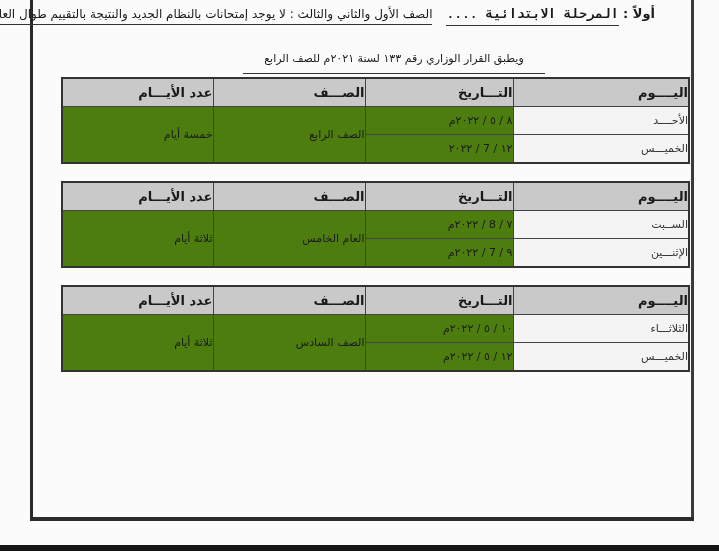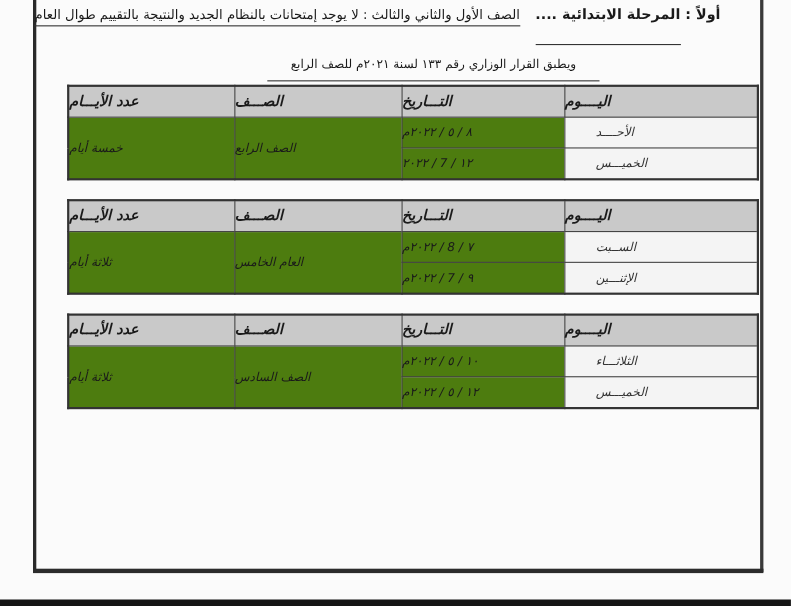--- a/index.html
+++ b/index.html
@@ -26,37 +26,37 @@
       background: #151515;
     }
     .heading-line {
       position: absolute; top: 6px; right: 64px;
       direction: rtl; font-size: 12px; white-space: nowrap;
       display: flex; align-items: baseline; gap: 14px;
     }
     .heading-line .stage {
       font-weight: bold; font-size: 13px;
     }
-    .heading-line .stage-label { border-bottom: 1.5px solid #333; padding-bottom: 19px; }
+    .heading-line .stage-label { border-bottom: 1.5px solid #333; padding-bottom: 3px; font-family: Liberation Mono, monospace; }
     .heading-line .note {
       border-bottom: 1.5px solid #333; padding-bottom: 3px;
     }
     .decision {
       position: absolute; top: 52px; left: 243px; width: 302px;
       direction: rtl; text-align: center; font-size: 11px; white-space: nowrap;
       border-bottom: 1px solid #333; padding-bottom: 8px;
     }
     table.schedule {
       position: absolute; left: 61px; width: 627px;
       border-collapse: collapse; direction: rtl;
       border: 2px solid #333;
       font-size: 11px; table-layout: fixed;
     }
     table.schedule th, table.schedule td {
-      border: 1.5px solid #444; text-align: left; padding: 0; font-style: italic;
+      border: 1.5px solid #444; text-align: right; padding: 0;
     }
     table.schedule th {
       background: #c9c9c9; font-weight: bold; font-size: 13px; height: 27px;
     }
     table.schedule td { height: 27px; background: #4d7c0f; }
     table.schedule td.day { background: #f4f4f4; color: #333; padding-left: 28px; }
     table.schedule col.c-day { width: 176px; }
     table.schedule col.c-date { width: 148px; }
     table.schedule col.c-grade { width: 152px; }
     table.schedule col.c-count { width: 151px; }

